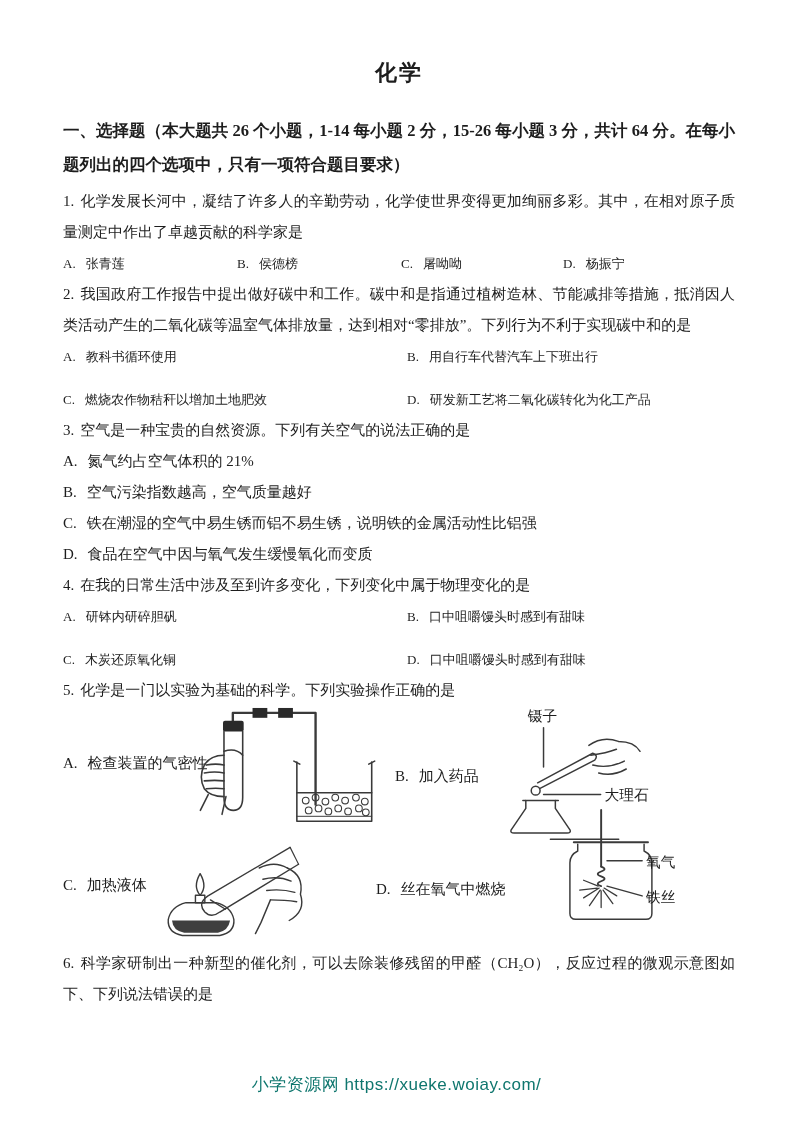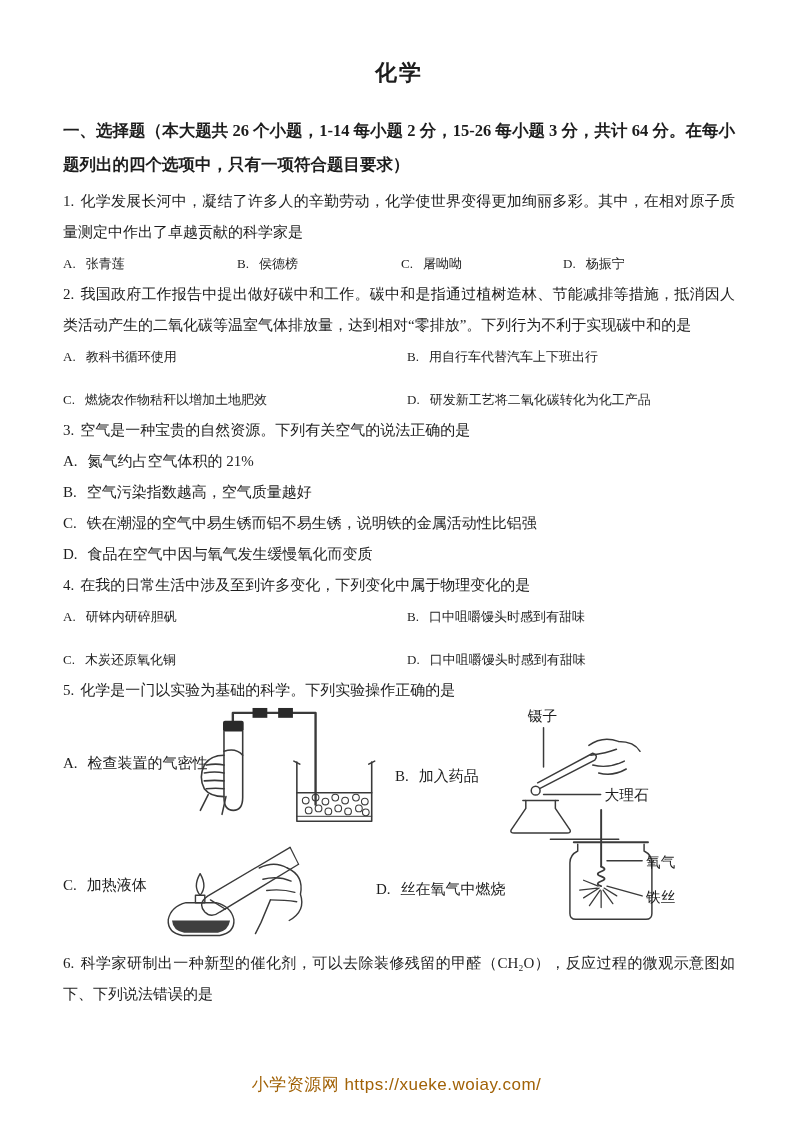--- a/index.html
+++ b/index.html
@@ -40,21 +40,21 @@
   .fig { position:absolute; }
   svg { display:block; overflow:visible; }
   svg text {
     font-family:"Liberation Serif", serif;
     font-size:15px; fill:#1d1d1d;
   }
   .footer {
     position:absolute; left:0; right:0; bottom:26px;
     text-align:center;
     font-family:"Liberation Sans", sans-serif;
-    font-size:17px; color:#a16207; letter-spacing:0.5px;
+    font-size:17px; color:#0f766e; letter-spacing:0.5px;
   }
 </style>
 </head>
 <body>
 
 <div class="page">
 
   <h1 class="title">化学</h1>
 
   <div class="section-header">一、选择题（本大题共 26 个小题，1-14 每小题 2 分，15-26 每小题 3 分，共计 64 分。在每小题列出的四个选项中，只有一项符合题目要求）</div>

